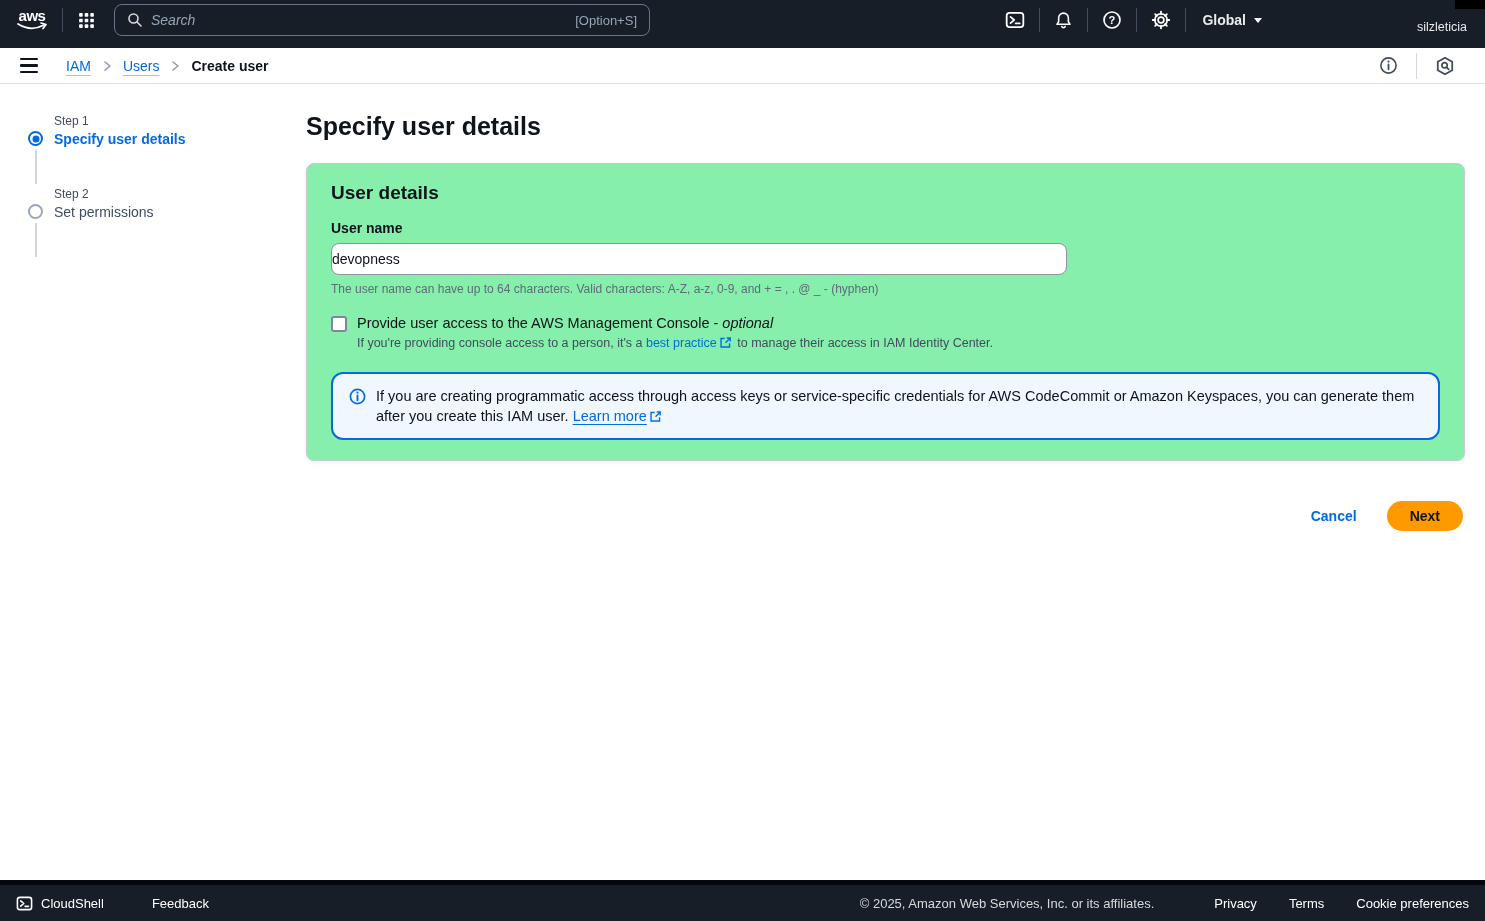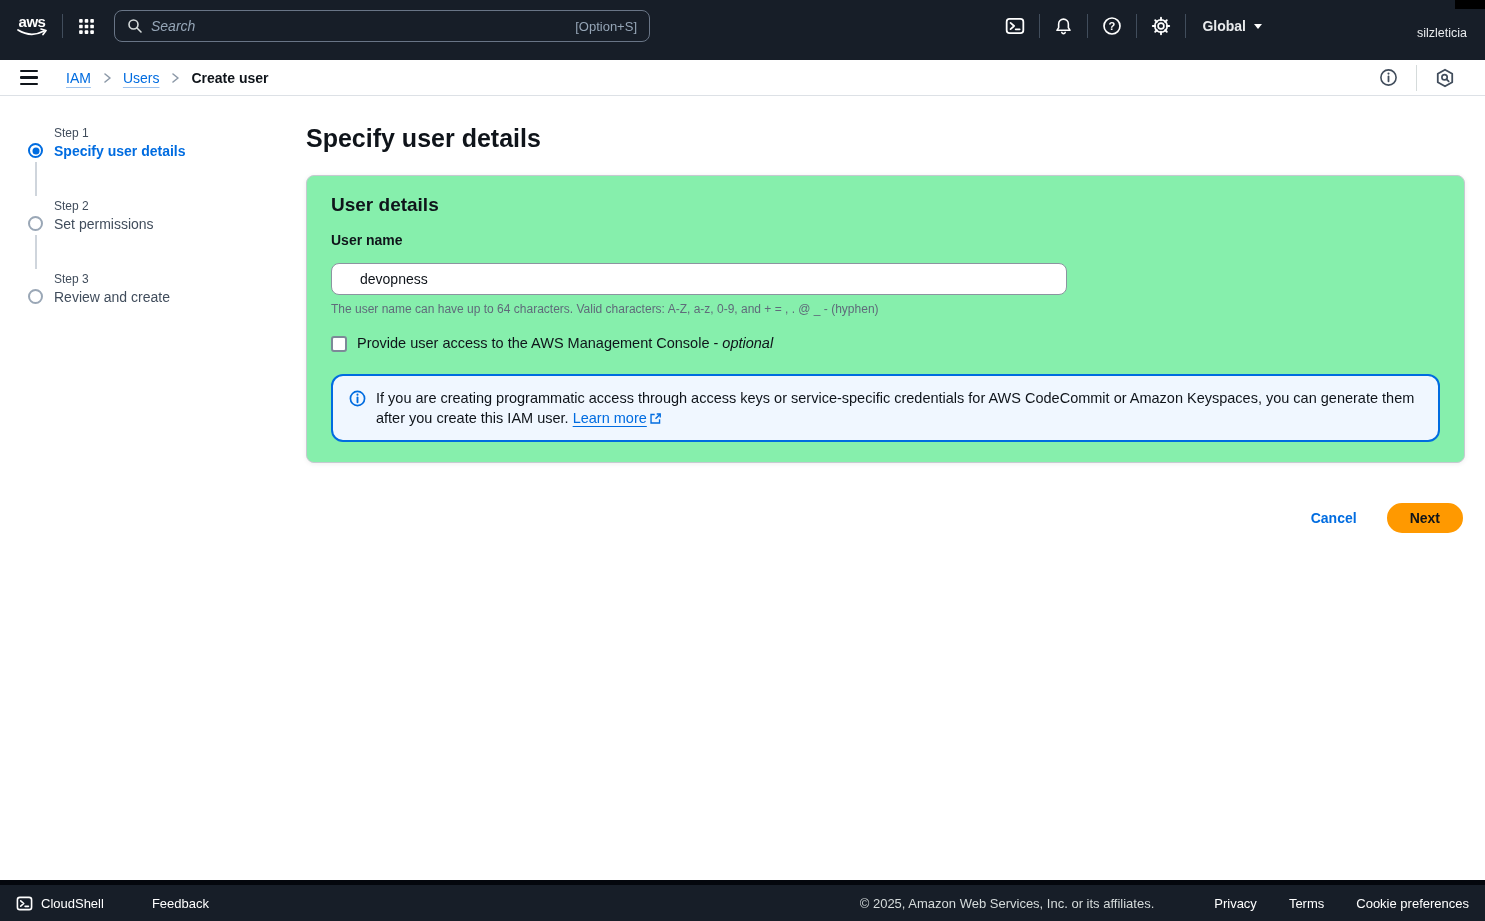--- a/index.html
+++ b/index.html
@@ -8,21 +8,21 @@
     font-family: "Liberation Sans", "DejaVu Sans", sans-serif;
     background: #ffffff;
     color: #0f141a;
     display: flex;
     flex-direction: column;
     overflow: hidden;
     position: relative;
   }
   
   .topnav {
-    height: 60px;
+    height: 48px;
     background: #171e28;
     display: flex;
     align-items: center;
     flex: 0 0 auto;
     padding: 0 0 8px 16px;
     gap: 48px;
   }
   .nav-left { display: flex; align-items: center; }
   .logo { display: flex; flex-direction: column; align-items: center; margin-right: 14px; cursor: pointer; text-decoration: none; }
   .logo-text { color: #fff; font-weight: 700; font-size: 15px; letter-spacing: -0.5px; line-height: 13px; }
@@ -75,21 +75,21 @@
   .main { margin-left: 306px; width: 1159px; padding-top: 28px; }
   .page-title { font-size: 25px; font-weight: 700; color: #0f141a; }
   .card {
     margin-top: 22px; border: 1px solid #c6cad1; border-radius: 8px; background: #86efac;
     padding: 18px 24px 20px 24px; box-shadow: 0 1px 5px rgba(15,20,26,0.07);
   }
   .card-title { font-size: 19px; font-weight: 700; margin-bottom: 16px; }
   .field-label { font-size: 14px; font-weight: 700; margin-bottom: 7px; }
   .username-input {
     width: 736px; height: 32px; border: 1px solid #8c94a0; border-radius: 8px;
-    padding: 0 28px; font-size: 14px; font-family: inherit; color: #0f141a; outline: none; margin-top: 8px;
+    padding: 0 0; font-size: 14px; font-family: inherit; color: #0f141a; outline: none;
   }
   .field-help { font-size: 12px; color: #5f6b7a; margin-top: 7px; }
   .checkbox-row { display: flex; margin-top: 18px; gap: 10px; }
   .checkbox {
     flex: 0 0 auto; width: 16px; height: 16px; border: 2px solid #7d8998;
     border-radius: 3px; background: #fff; margin-top: 2px; cursor: pointer;
   }
   .checkbox-label { font-size: 14.5px; color: #0f141a; cursor: pointer; }
   .checkbox-label em { font-style: italic; margin-left: 4px; }
   .checkbox-hint { font-size: 12.5px; color: #414d5c; margin-top: 4px; }
@@ -243,41 +243,41 @@
       <div class="step-label">Step 1</div>
       <div class="step-title">Specify user details</div>
     </div>
     <div class="step-connector"></div>
     <div class="step">
       <span class="step-dot"></span>
       <div class="step-label">Step 2</div>
       <div class="step-title">Set permissions</div>
     </div>
     <div class="step-connector"></div>
-    <div class="step">
-      <span class="step-dot"></span>
-      <div class="step-label">Step 3</div>
-      <div class="step-title">Review and create</div>
-    </div>
   </nav>
 
   <main class="main">
     <h1 class="page-title">Specify user details</h1>
 
     <section class="card">
       <h2 class="card-title">User details</h2>
 
       <div class="field-label">User name</div>
       <input class="username-input" value="devopness" style="">
       <div class="field-help">The user name can have up to 64 characters. Valid characters: A-Z, a-z, 0-9, and + = , . @ _ - (hyphen)</div>
 
       <div class="checkbox-row">
         <span class="checkbox"></span>
         <div>
           <label class="checkbox-label"><span>Provide user access to the AWS Management Console -</span><em>optional</em></label>
+          <div class="checkbox-hint"><span>If you're providing console access to a person, it's a </span><a class="inline-link">best practice</a><svg class="ext-icon" width="13" height="13" viewBox="0 0 16 16">
+                <path d="M13 9 V13.5 H2.5 V3 H7" fill="none" stroke="#006ce0" stroke-width="1.7"></path>
+                <path d="M9.5 2.5 H13.8 V6.8" fill="none" stroke="#006ce0" stroke-width="1.7"></path>
+                <path d="M13.6 2.7 L8 8.3" fill="none" stroke="#006ce0" stroke-width="1.7"></path>
+              </svg><span> to manage their access in IAM Identity Center.</span></div>
         </div>
       </div>
 
       <div class="alert">
         <svg class="alert-icon" width="17" height="17" viewBox="0 0 18 18">
           <circle cx="9" cy="9" r="7.5" fill="none" stroke="#006ce0" stroke-width="1.8"></circle>
           <line x1="9" y1="8" x2="9" y2="13" stroke="#006ce0" stroke-width="2" stroke-linecap="round"></line>
           <circle cx="9" cy="4.9" r="1.1" fill="#006ce0"></circle>
         </svg>
         <div class="alert-text"><span>If you are creating programmatic access through access keys or service-specific credentials for AWS CodeCommit or Amazon Keyspaces, you can generate them after you create this IAM user. </span><a class="inline-link underlined">Learn more</a><svg class="ext-icon" width="13" height="13" viewBox="0 0 16 16">

